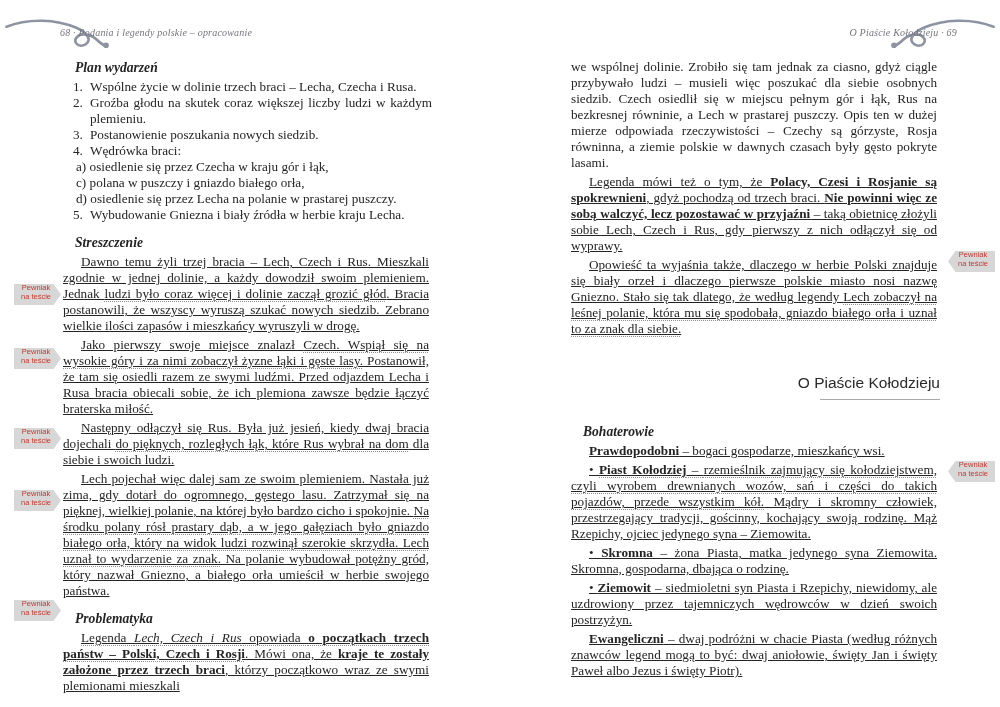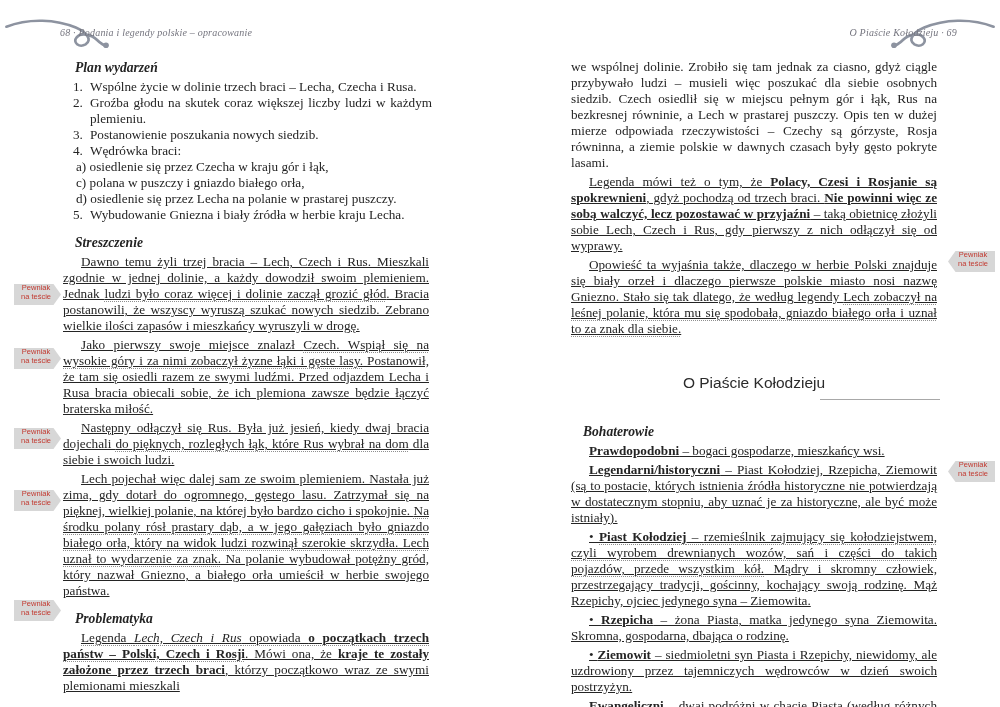--- a/index.html
+++ b/index.html
@@ -25,21 +25,21 @@
   .indent{text-indent:18px;text-decoration:underline;}
   .b{font-weight:bold;}
   .i{font-style:italic;}
   .u{text-decoration:underline dotted #8f8f8f 1px;text-underline-offset:3px;}
   
   .plan-row{display:flex;}
   .plan-num{flex:0 0 17px;margin-left:13px;}
   .plan-text{flex:1;text-align:justify;}
   .plan-sub{margin-left:16px;text-align:justify;}
   
-  .section-block{margin-top:38px;margin-bottom:24px;text-align:center;}
+  .section-block{margin-top:38px;margin-bottom:24px;text-align:right;}
   .section-title{font-family:"Liberation Sans","DejaVu Sans",sans-serif;font-size:15.5px;color:#2b2b2b;}
   .section-rule{width:120px;height:1px;background:#a8a8a8;margin:8px 0 0 auto;}
   
   .tab{
     position:absolute;width:44px;height:21px;background:var(--tab-bg,#d7d7d7);
     color:var(--tab-red,#c23a31);font-size:7.5px;line-height:8.5px;text-align:center;
     display:flex;flex-direction:column;
     font-family:"Liberation Sans","DejaVu Sans",sans-serif;
   }
   .tab-left{clip-path:polygon(0 0,84% 0,100% 50%,84% 100%,0 100%);padding-right:3px;left:14px;}
@@ -104,23 +104,22 @@
     <p class="para indent"><span>Legenda mówi też o tym, że </span><span class="b">Polacy, Czesi i Rosjanie są spokrewnieni</span><span>, gdyż pochodzą od trzech braci. </span><span class="b">Nie powinni więc ze sobą walczyć, lecz pozostawać w przyjaźni</span><span> – taką obietnicę złożyli sobie Lech, Czech i Rus, gdy pierwszy z nich odłączył się od wyprawy.</span></p>
     <p class="para indent"><span>Opowieść ta wyjaśnia także, dlaczego w herbie Polski znajduje się biały orzeł i dlaczego pierwsze polskie miasto nosi nazwę Gniezno. Stało się tak dlatego, że według legendy </span><span class="u">Lech zobaczył na leśnej polanie, która mu się spodobała, gniazdo białego orła i uznał to za znak dla siebie.</span></p>
 
     <div class="section-block">
       <div class="section-title">O Piaście Kołodzieju</div>
       <div class="section-rule"></div>
     </div>
 
     <div class="h-sub">Bohaterowie</div>
     <p class="para indent"><span class="b">Prawdopodobni</span><span> – bogaci gospodarze, mieszkańcy wsi.</span></p>
-    <p class="para indent"><span class="b">Legendarni/historyczni</span><span> – Piast Kołodziej, Rzepicha, Ziemowit (są to postacie, których istnienia źródła historyczne nie potwierdzają w dostatecznym stopniu, aby uznać je za historyczne, ale być może istniały).</span></p>
     <p class="para indent"><span>•  </span><span class="b u">Piast Kołodziej</span><span class="u"> – </span><span class="u">rzemieślnik zajmujący się kołodziejstwem, czyli wyrobem drewnianych wozów, sań i części do takich pojazdów, przede wszystkim kół.</span><span> Mądry i skromny człowiek, przestrzegający tradycji, gościnny, kochający swoją rodzinę. Mąż Rzepichy, ojciec jedynego syna – Ziemowita.</span></p>
-    <p class="para indent"><span>•  </span><span class="b">Rzepicha</span><span> – żona Piasta, matka jedynego syna Ziemowita. Skromna, gospodarna, dbająca o rodzinę.</span></p>
+    <p class="para indent"><span>•  </span><span class="b">Skromna</span><span> – żona Piasta, matka jedynego syna Ziemowita. Skromna, gospodarna, dbająca o rodzinę.</span></p>
     <p class="para indent"><span>•  </span><span class="b">Ziemowit</span><span> – siedmioletni syn Piasta i Rzepichy, niewidomy, ale uzdrowiony przez tajemniczych wędrowców w dzień swoich postrzyżyn.</span></p>
     <p class="para indent"><span class="b">Ewangeliczni</span><span> – dwaj podróżni w chacie Piasta (według różnych znawców legend mogą to być: dwaj aniołowie, święty Jan i święty Paweł albo Jezus i święty Piotr).</span></p>
   </div>
 
   <div class="tab tab-left" style="top:284px">
     <span>Pewniak</span>
     <span>na teście</span>
   </div>
   <div class="tab tab-left" style="top:348px">
     <span>Pewniak</span>

